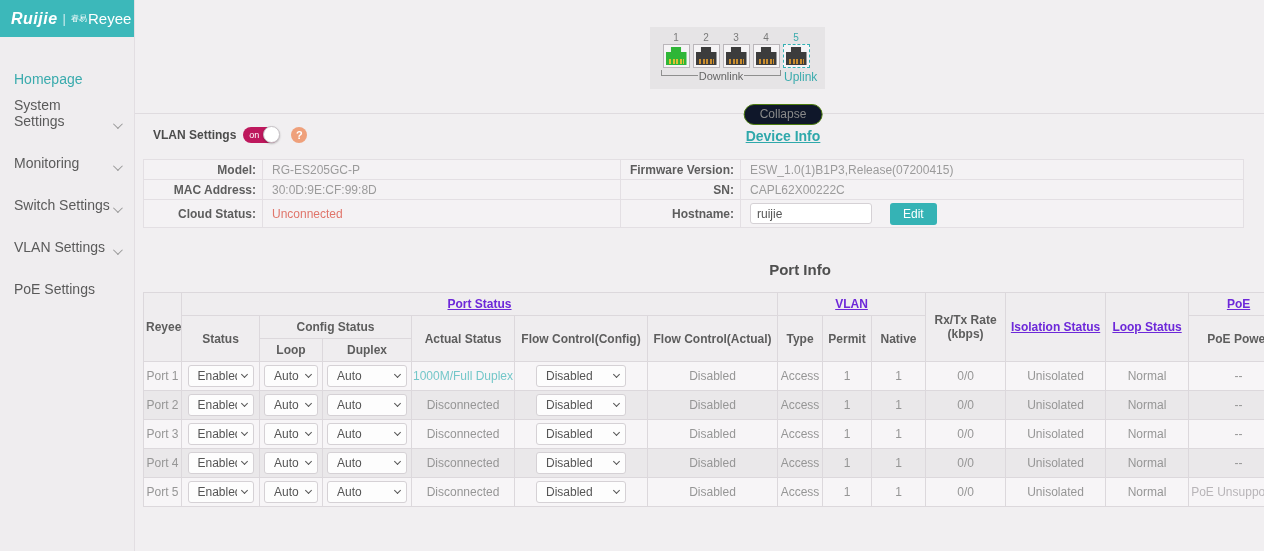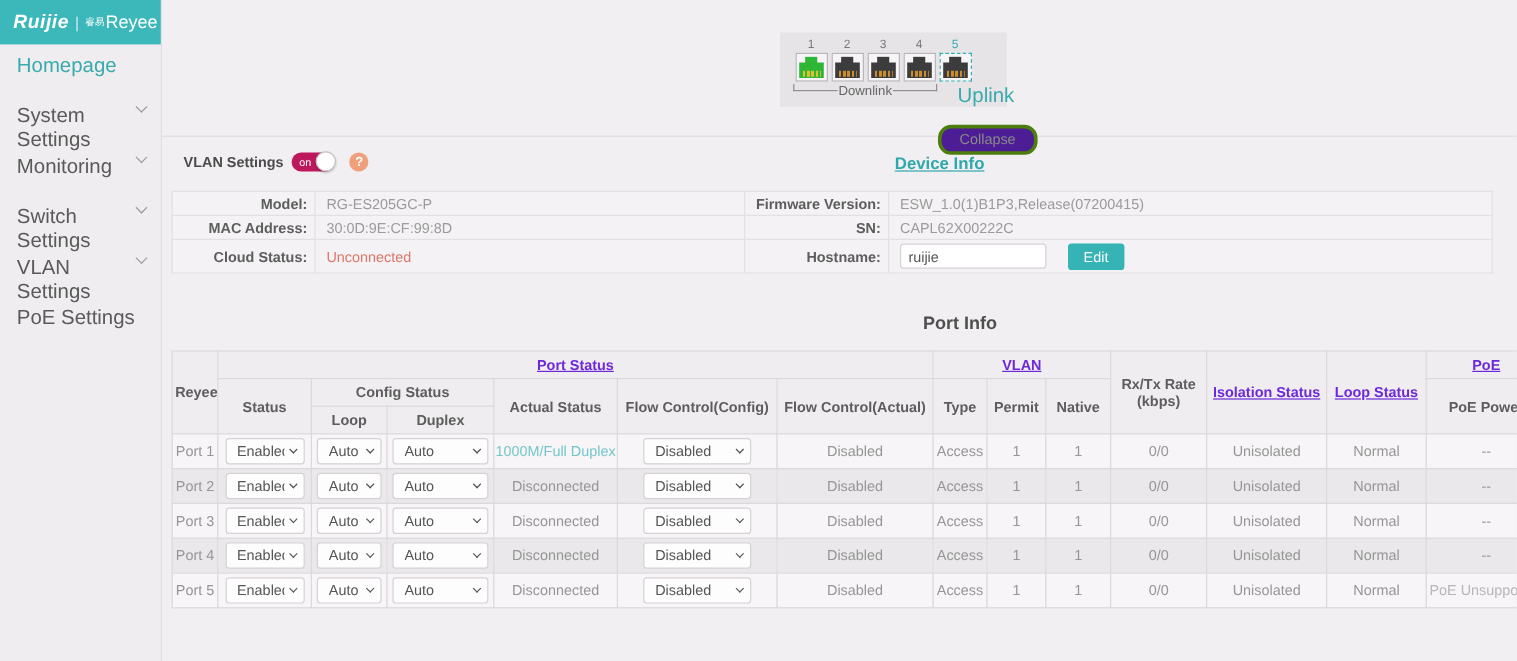--- a/index.html
+++ b/index.html
@@ -8,22 +8,22 @@
 
   
   .sidebar { position:absolute; left:0; top:0; width:135px; height:551px;
     background:#efedef; border-right:1px solid #e2dee2; }
   .logo { height:37px; background:#3cb8ba; display:flex; align-items:center; padding-left:11px; color:#fff; }
   .logo .ruijie { font-size:16px; font-weight:bold; font-style:italic; letter-spacing:.5px; }
   .logo .div { margin:0 5px; opacity:.75; font-size:13px; font-weight:300; }
   .logo .cn { font-size:8px; line-height:8px; margin-right:1px; }
   .logo .reyee { font-size:15px; }
   .nav { padding-top:8px; }
-  .nav-item { height:42px; display:flex; align-items:flex-start; padding:0 14px;
-    font-size:17px; color:#5a5a5a; cursor:pointer; }
+  .nav-item { height:42px; display:flex; align-items:flex-end; padding:0 14px;
+    font-size:14px; color:#5a5a5a; cursor:pointer; }
   .nav-item.active { color:#3aabad; }
   .nav-item .lbl { flex:1; }
   .chev { width:7px; height:7px; border-right:1.5px solid #9a9a9a; border-bottom:1.5px solid #9a9a9a;
     transform:rotate(45deg) translateY(-2px); }
 
   
   .content { position:absolute; left:135px; top:0; width:1129px; height:551px; overflow:hidden; }
 
   
   .port-panel { position:absolute; left:515px; top:27px; background:#e6e4e6; padding:5px 11px 4px; }
@@ -38,26 +38,26 @@
     clip-path:polygon(26% 0,74% 0,74% 28%,100% 28%,100% 100%,0 100%,0 28%,26% 28%); }
   .plug .pins { position:absolute; left:3px; right:3px; bottom:1px; height:5px;
     background:repeating-linear-gradient(90deg,#c98c2e 0 2px,transparent 2px 3.6px); }
   .plug.up { background:#2fb637; }
   .plug.up .pins { background:repeating-linear-gradient(90deg,#ddc133 0 2px,transparent 2px 3.6px); }
   .links-row { display:flex; margin-top:2px; height:15px; }
   .bracket { width:120px; display:flex; align-items:flex-start; }
   .bracket .l { flex:1; height:6px; border-left:1px solid #8f8f8f; border-bottom:1px solid #8f8f8f; }
   .bracket .r { flex:1; height:6px; border-right:1px solid #8f8f8f; border-bottom:1px solid #8f8f8f; }
   .bracket .t { font-size:11px; color:#666; line-height:12px; padding:0 1px; }
-  .uplink-lbl { width:30px; margin-left:17px; text-align:left; font-size:17px; color:#3aabad; }
+  .uplink-lbl { width:30px; margin-left:3px; text-align:left; font-size:12px; color:#3aabad; }
 
   
   .divider { position:absolute; left:0; right:0; top:113px; border-top:1px solid #dfdbdf; }
-  .collapse-pill { position:absolute; left:688px; top:104px; transform:translateX(-50%);
-    background:#4c1d95; border:3px solid #4d7c0f; border-radius:11px; padding:2px 15px 3px;
+  .collapse-pill { position:absolute; left:648px; top:104px; transform:translateX(-50%);
+    background:#0f172a; border:1px solid #4d7c0f; border-radius:11px; padding:2px 15px 3px;
     font-size:12px; color:#8a8a8a; cursor:pointer; }
 
   
   .vlan-row { position:absolute; left:18px; top:127px; display:flex; align-items:center; }
   .vlan-lbl { font-size:12px; font-weight:bold; color:#4c4c4c; margin-right:7px; }
   .toggle { width:36px; height:16px; border-radius:9px; background:#be185d; position:relative; cursor:pointer; }
   .toggle .on-t { position:absolute; left:6px; top:3px; font-size:9px; color:#fff; line-height:10px; }
   .toggle .knob { position:absolute; right:-1px; top:-1px; width:17px; height:17px; border-radius:50%;
     background:#fff; border:1px solid #c6c2c6; box-shadow:0 1px 2px rgba(0,0,0,.25); }
   .help { width:16px; height:16px; border-radius:50%; background:#efa07b; color:#fff;

